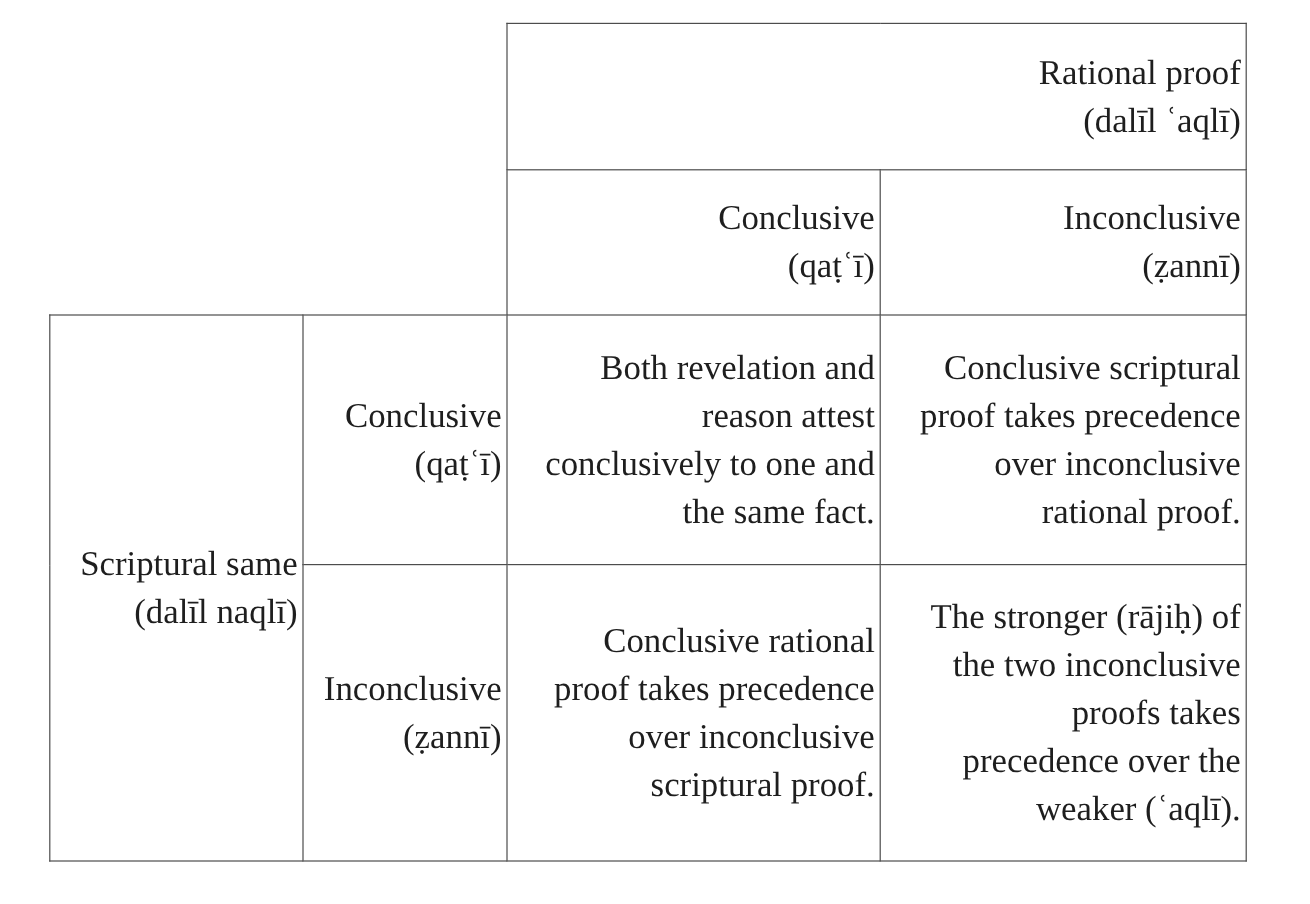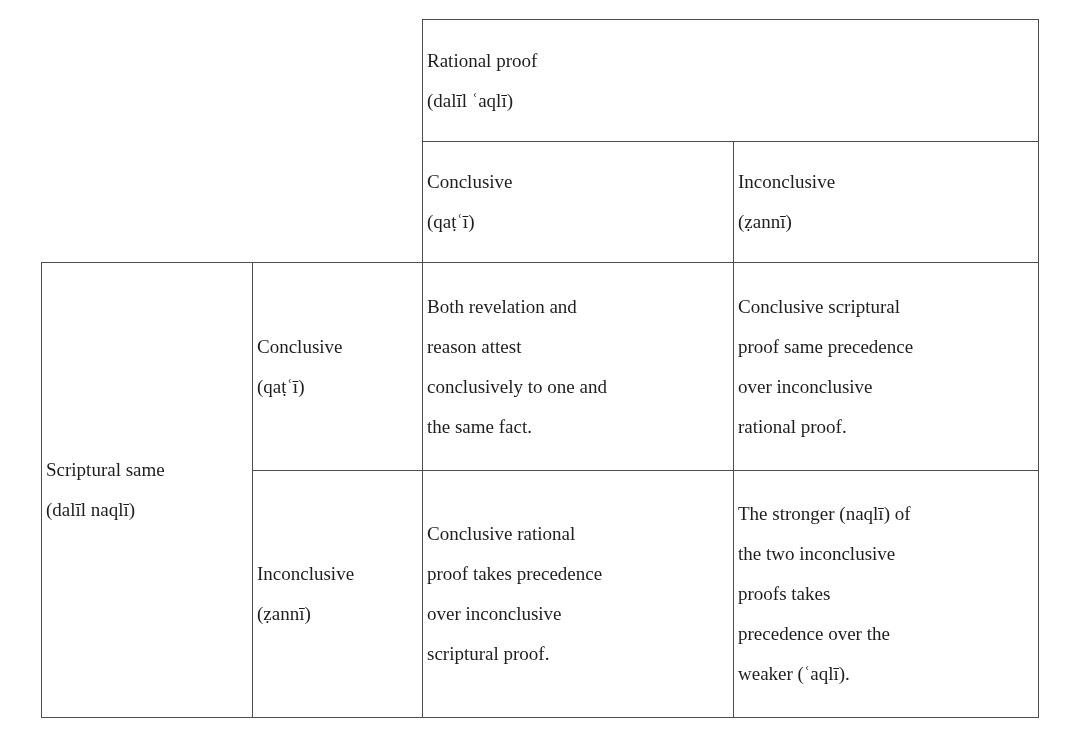--- a/index.html
+++ b/index.html
@@ -16,24 +16,24 @@
   }
   table.proof-table {
     position: absolute;
     left: 41px;
     top: 19px;
     border-collapse: collapse;
     table-layout: fixed;
   }
   td {
     border: 1px solid #4d4d4d;
-    text-align: left;
+    text-align: right;
     vertical-align: middle;
     padding: 0 4px;
-    font-size: 19px;
+    font-size: 29px;
     line-height: 40px;
     font-weight: 400;
   }
   td.no-border {
     border: none;
   }
   .cell-text {
     white-space: pre-line;
   }
   .it {
@@ -81,38 +81,38 @@
         <div class="cell-text"><span>(</span><span class="it">qaṭʿī</span><span>)</span></div>
       </td>
       <td>
         <div class="cell-text"><span>Both revelation and
 reason attest
 conclusively to one and
 the same fact.</span></div>
       </td>
       <td>
         <div class="cell-text"><span>Conclusive scriptural
-proof same precedence
+proof takes precedence
 over inconclusive
 rational proof.</span></div>
       </td>
     </tr>
     <tr style="height:247px;">
       <td>
         <div class="cell-text">Inconclusive</div>
         <div class="cell-text"><span>(</span><span class="it">ẓannī</span><span>)</span></div>
       </td>
       <td>
         <div class="cell-text"><span>Conclusive rational
 proof takes precedence
 over inconclusive
 scriptural proof.</span></div>
       </td>
       <td>
-        <div class="cell-text"><span>The stronger (</span><span class="it">naqlī</span><span>) of
+        <div class="cell-text"><span>The stronger (</span><span class="it">rājiḥ</span><span>) of
 the two inconclusive
 proofs takes
 precedence over the
 weaker (</span><span class="it">ʿaqlī</span><span>).</span></div>
       </td>
     </tr>
   </tbody>
 </table>
 
 </body></html>

